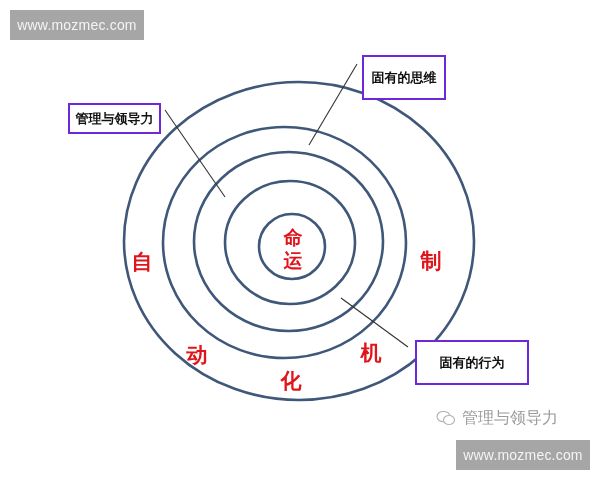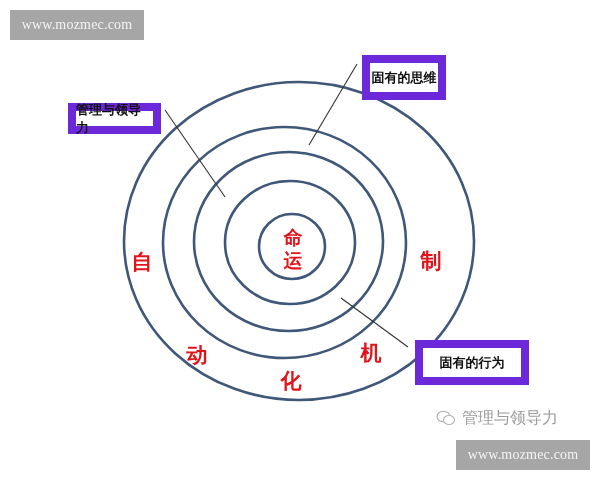--- a/index.html
+++ b/index.html
@@ -3,27 +3,27 @@
   <meta charset="utf-8">
   <style>
     html, body { margin: 0; padding: 0; }
     body {
       width: 600px; height: 480px; background: #ffffff; position: relative; overflow: hidden;
       font-family: "DejaVu Sans", "Liberation Sans", sans-serif;
     }
     .diagram { position: absolute; left: 0; top: 0; width: 600px; height: 480px; }
     .watermark {
       position: absolute; background: #a6a6a6; color: #f4f4f4;
-      font-family: Liberation Serif, serif;
+      font-family: Liberation Sans, sans-serif;
       font-size: 14px; line-height: 30px; text-align: center; letter-spacing: 0.2px;
     }
     .wm-top { left: 10px; top: 10px; width: 134px; height: 30px; }
     .wm-bottom { left: 456px; top: 440px; width: 134px; height: 30px; }
     .label-box {
-      position: absolute; background: #ffffff; border: 8px solid #6d28d9;
+      position: absolute; background: #ffffff; border: 2px solid #6d28d9;
       box-sizing: border-box; color: #111; font-weight: bold; font-size: 13px;
       display: flex; align-items: center; justify-content: center;
     }
     .box-thinking { left: 362px; top: 55px; width: 84px; height: 45px; }
     .box-behavior { left: 68px; top: 103px; width: 93px; height: 31px; }
     .box-emotion { left: 415px; top: 340px; width: 114px; height: 45px; }
     .red-char {
       position: absolute; color: #e0141b; font-weight: bold; font-size: 21px; line-height: 1;
       width: 24px; text-align: center;
     }

